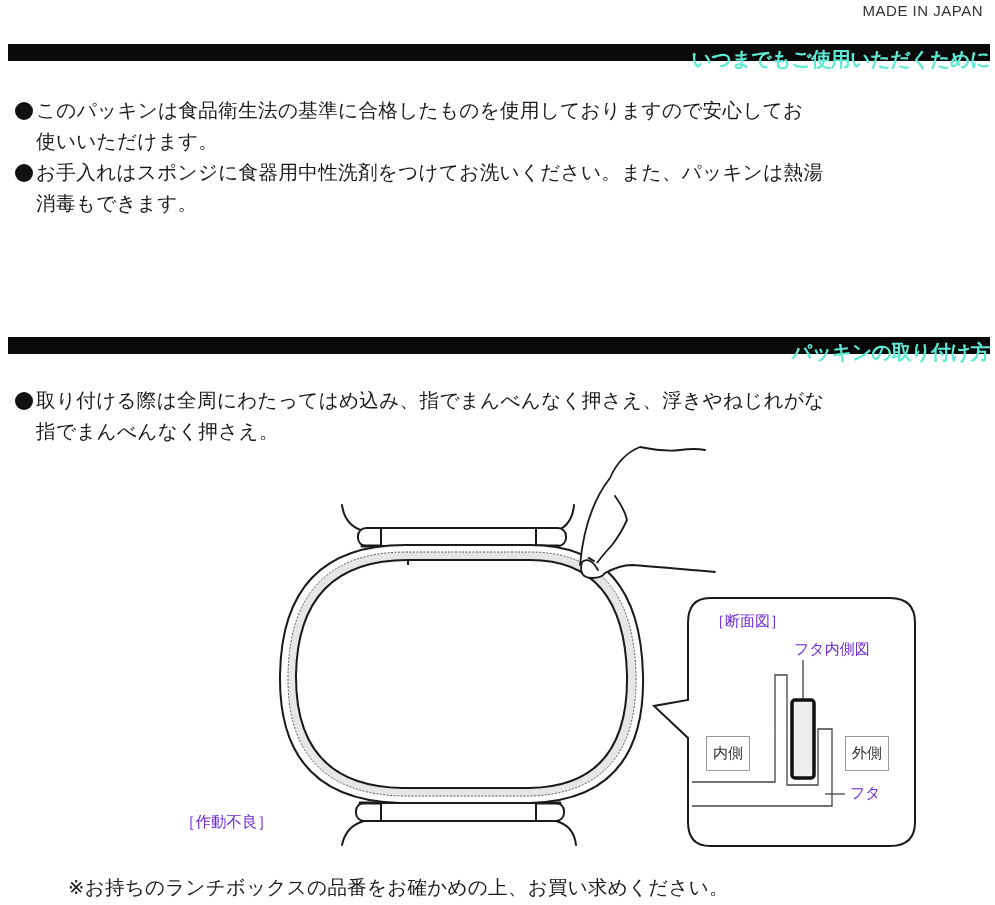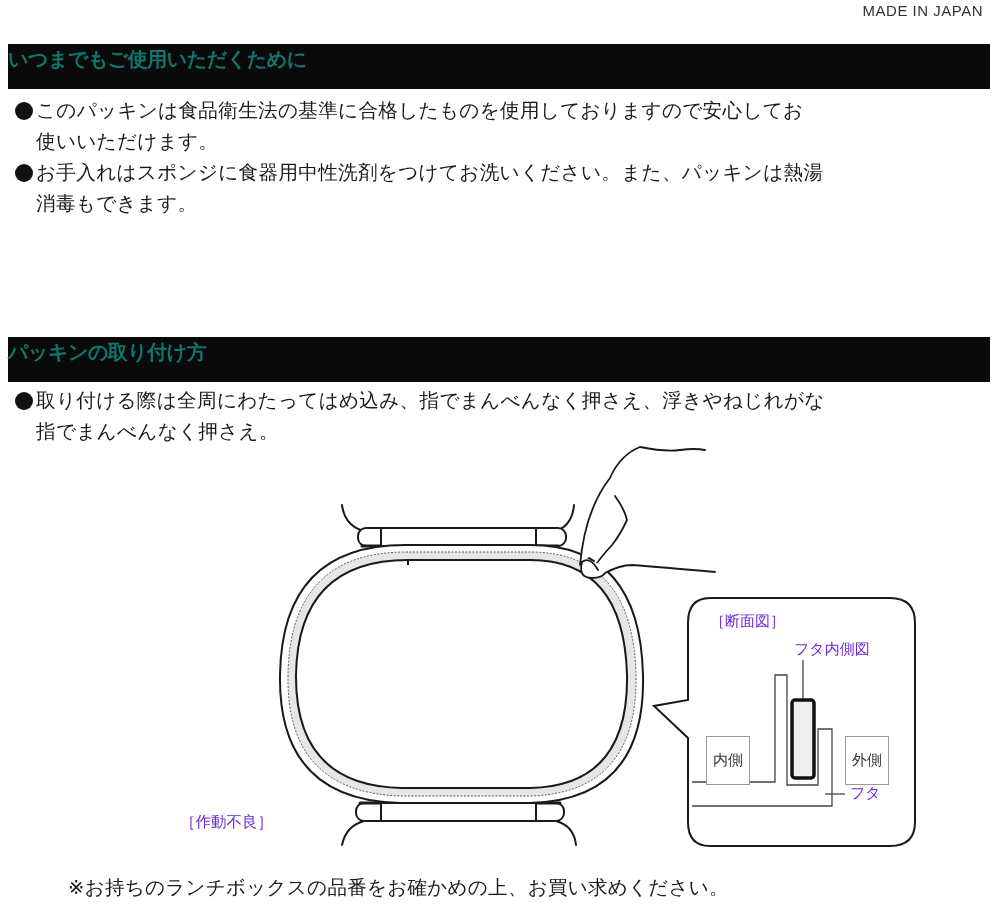--- a/index.html
+++ b/index.html
@@ -21,27 +21,27 @@
       right: 12px;
       font-family: "Liberation Sans", "DejaVu Sans", sans-serif;
       font-size: 15px;
       letter-spacing: 0.5px;
       color: #333;
     }
     .section-bar {
       position: absolute;
       left: 8px;
       width: 982px;
-      height: 45px;
+      height: 17px;
       background: #0a0a0a;
-      color: #0f766e;
+      color: #5eead4;
       font-weight: bold;
       font-size: 20px;
       line-height: 31px;
-      text-align: left;
+      text-align: right;
       letter-spacing: -0.5px;
     }
     .bar-1 { top: 44px; }
     .bar-2 { top: 337px; }
 
     .bullets {
       position: absolute;
       left: 14px;
       width: 990px;
       margin: 0;
@@ -94,21 +94,21 @@
       font-size: 15.5px;
     }
     .cs-title { left: 710px; top: 172px; }
     .cs-packing { left: 794px; top: 200px; }
     .cs-fta { left: 850px; top: 344px; }
     .boxed-label {
       position: absolute;
       font-size: 15px;
       color: #333;
       border: 1px solid #999;
-      padding: 14px 6px;
+      padding: 7px 6px;
       background: #fff;
       white-space: nowrap;
     }
     .cs-inner { left: 706px; top: 296px; }
     .cs-outer { left: 845px; top: 296px; }
   </style>
 </head>
 <body>
 
 <div class="made-in">MADE IN JAPAN</div>

